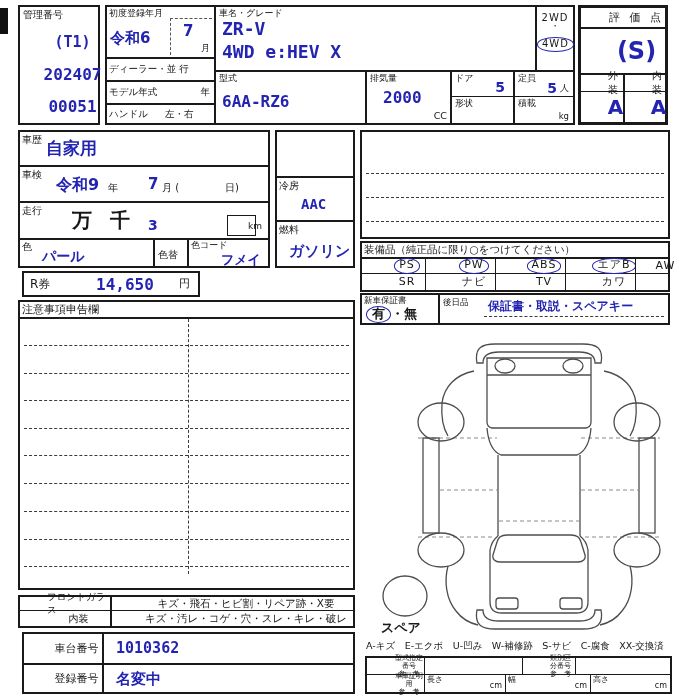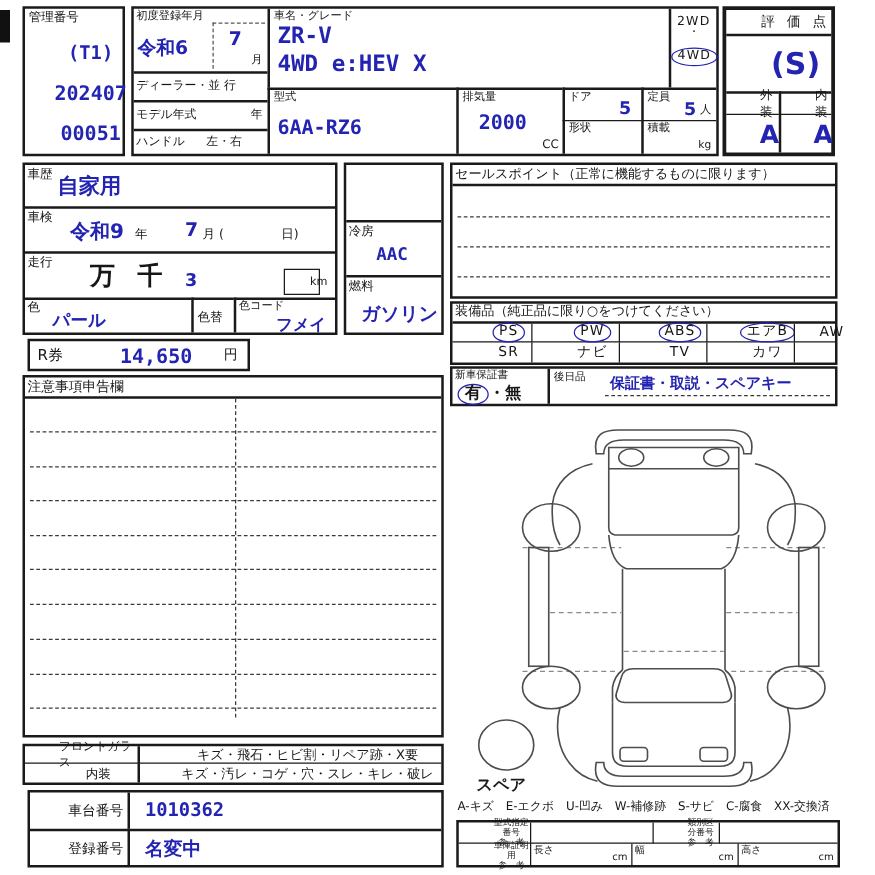--- a/index.html
+++ b/index.html
@@ -155,23 +155,20 @@
     </div>
   </div>
 
   <div class="box" style="left:22px;top:271px;width:178px;height:26px;">
     <div class="lbl abs" style="left:6px;top:5px;font-size:12px;">R券</div>
     <div class="val mono abs" style="left:72px;top:2px;font-size:16px;">14,650</div>
     <div class="lbl abs" style="right:8px;top:5px;font-size:11px;">円</div>
   </div>
 
   <div class="box" style="left:360px;top:130px;width:310px;height:109px;">
-    <div class="cell bb" style="left:0;right:0;top:0;height:17px;">
-      <div class="lbl abs" style="left:2px;top:2px;font-size:10.5px;">セールスポイント（正常に機能するものに限ります）</div>
-    </div>
     <div class="dashline" style="top:41px;"></div>
     <div class="dashline" style="top:65px;"></div>
     <div class="dashline" style="top:89px;"></div>
   </div>
 
   <div class="box" style="left:360px;top:241px;width:310px;height:51px;">
     <div class="cell bb" style="left:0;right:0;top:0;height:16px;">
       <div class="lbl abs" style="left:2px;top:1px;font-size:10.5px;">装備品（純正品に限り○をつけてください）</div>
     </div>
 

